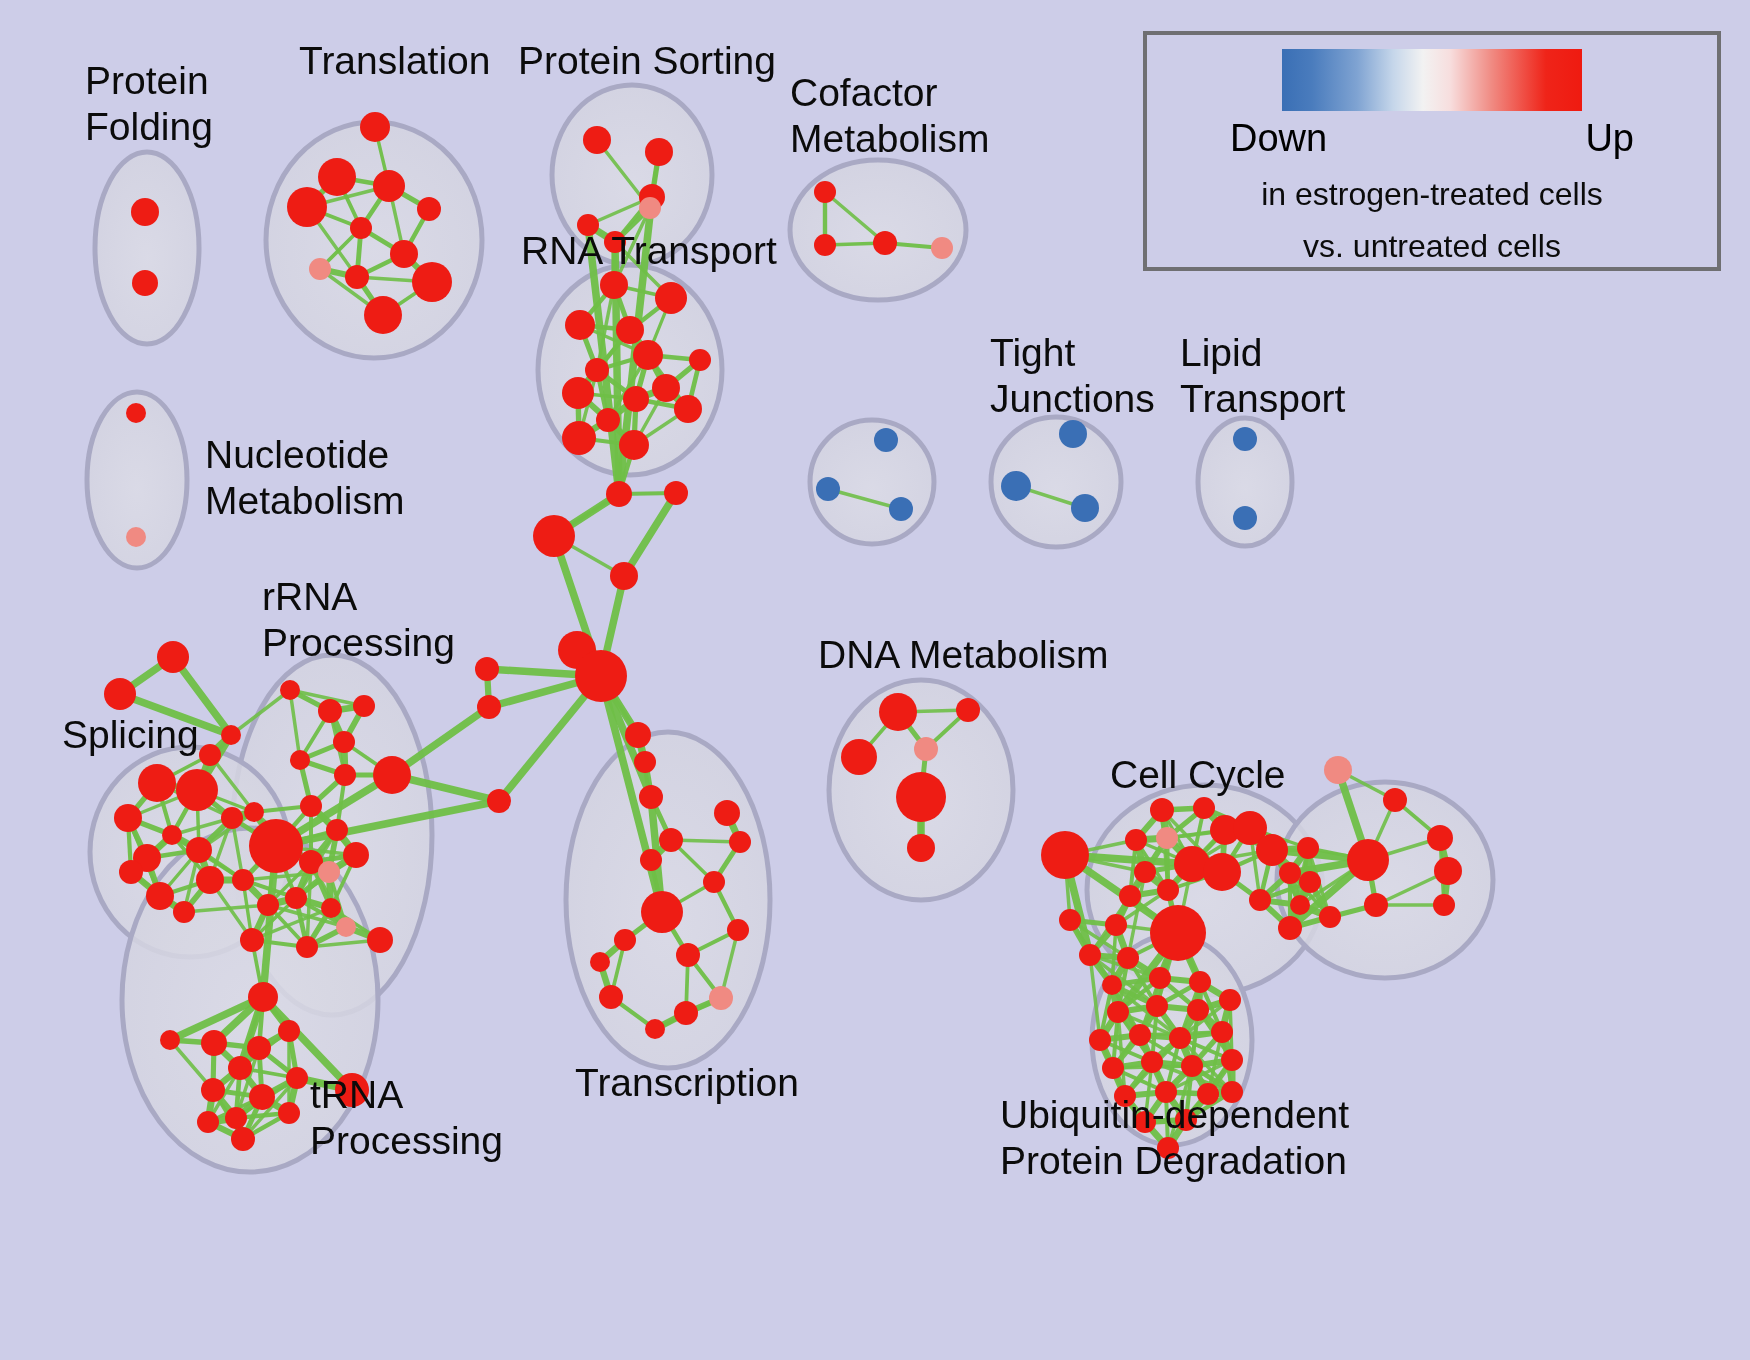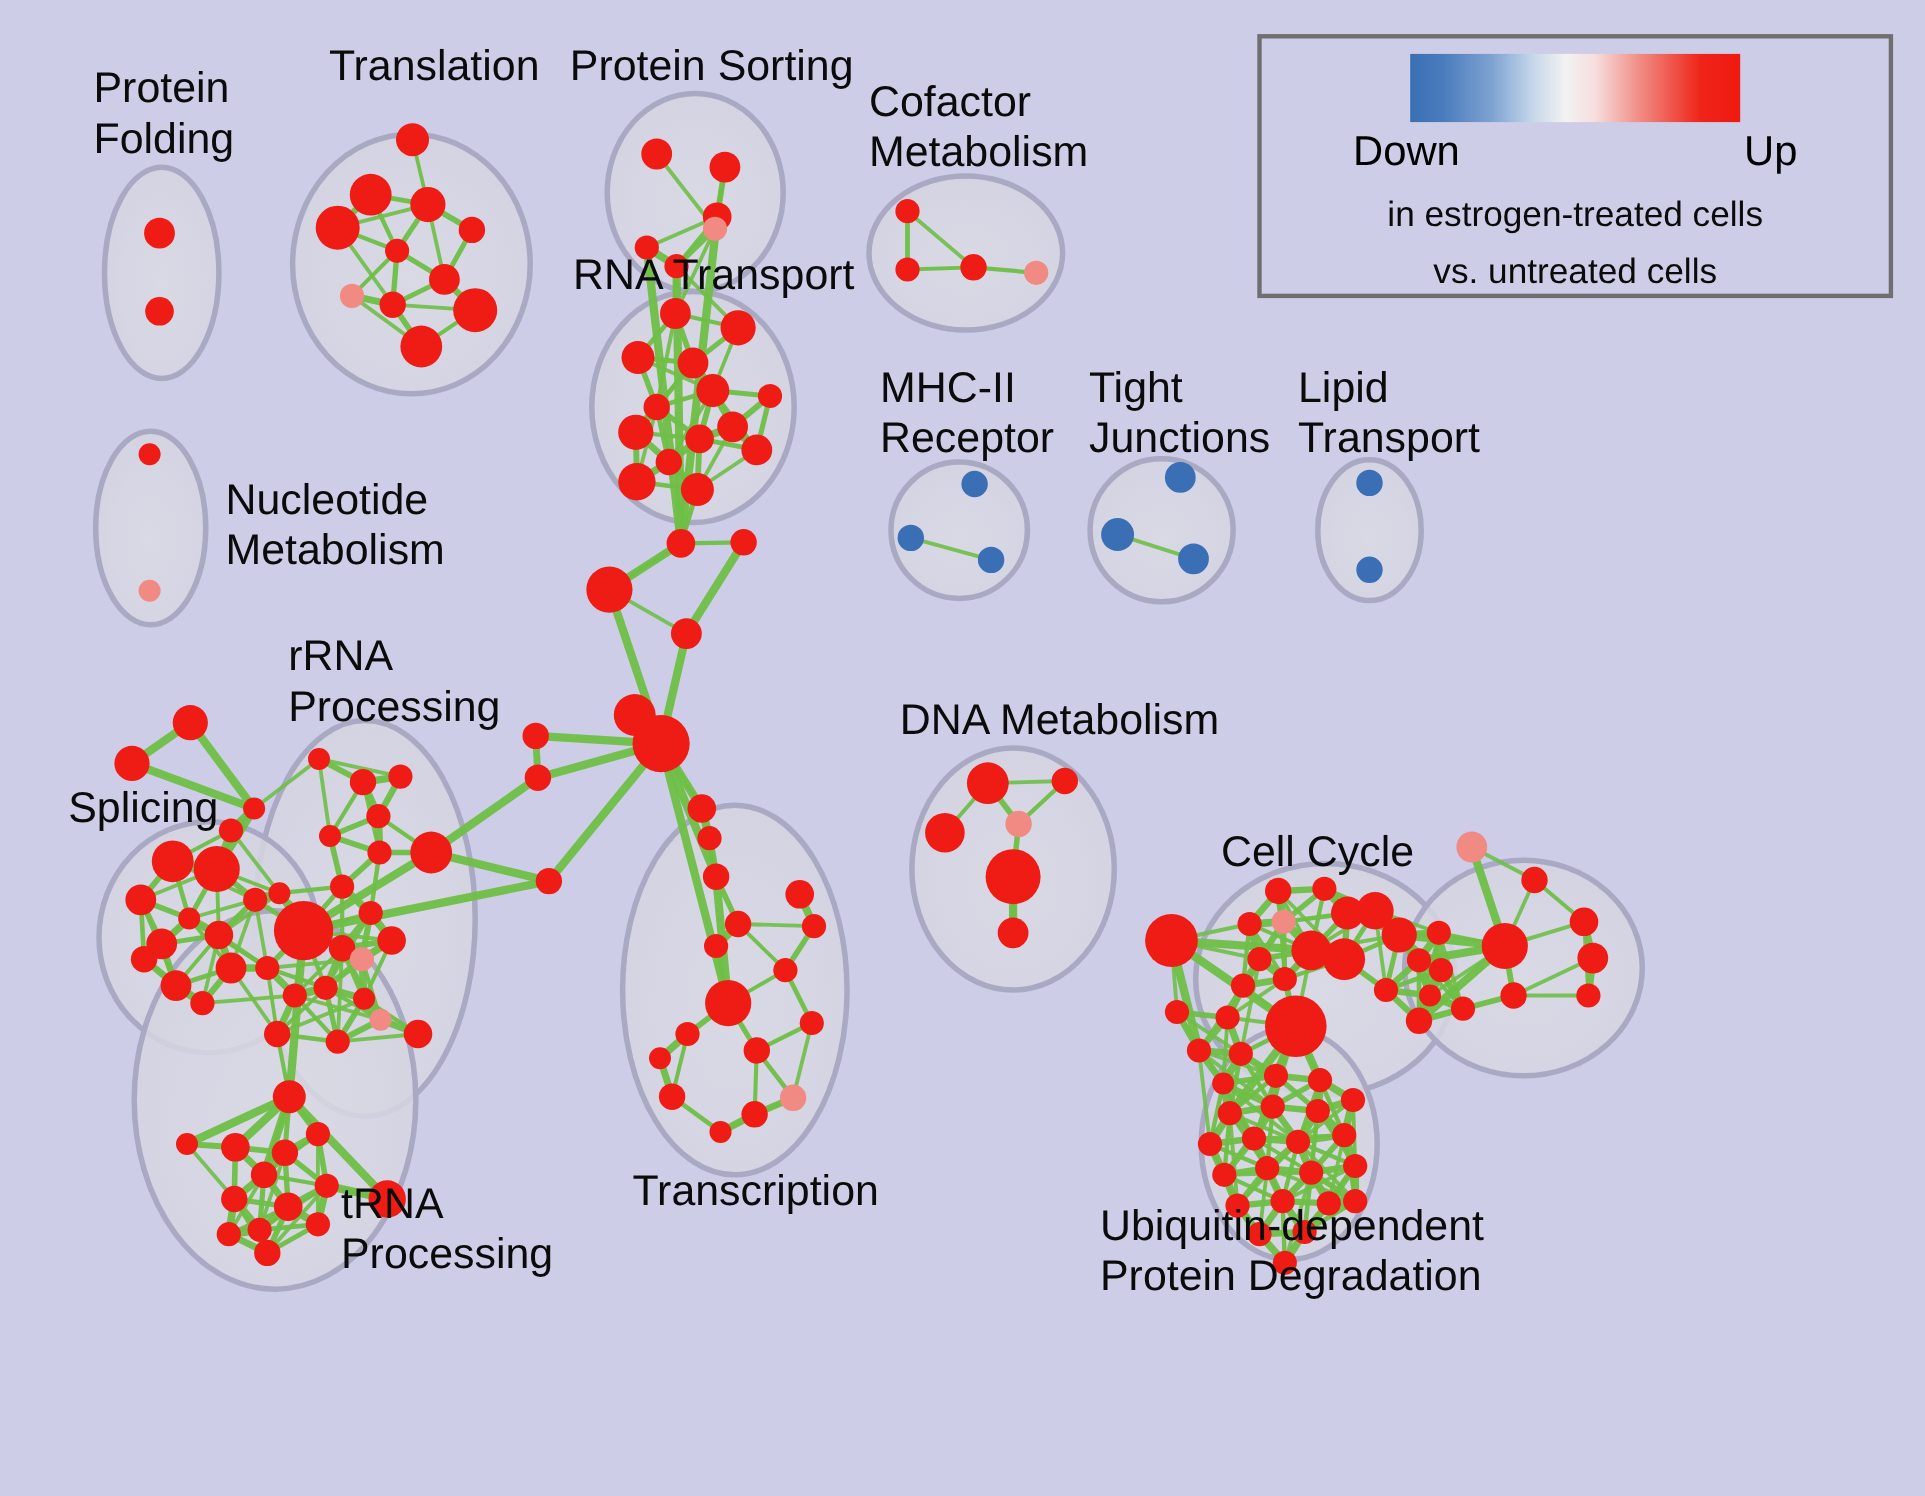--- a/index.html
+++ b/index.html
@@ -780,22 +780,20 @@
 
   <div class="lbl" style="left: 85px; top: 58px;">Protein
 Folding</div>
   <div class="lbl" style="left: 299px; top: 38px;">Translation</div>
   <div class="lbl" style="left: 205px; top: 432px;">Nucleotide
 Metabolism</div>
   <div class="lbl" style="left: 518px; top: 38px;">Protein Sorting</div>
   <div class="lbl" style="left: 521px; top: 228px;">RNA Transport</div>
   <div class="lbl" style="left: 790px; top: 70px;">Cofactor
 Metabolism</div>
-  <div class="lbl" style="left: 800px; top: 330px;">MHC-II
-Receptor</div>
   <div class="lbl" style="left: 990px; top: 330px;">Tight
 Junctions</div>
   <div class="lbl" style="left: 1180px; top: 330px;">Lipid
 Transport</div>
   <div class="lbl" style="left: 262px; top: 574px;">rRNA
 Processing</div>
   <div class="lbl" style="left: 62px; top: 712px;">Splicing</div>
   <div class="lbl" style="left: 310px; top: 1072px;">tRNA
 Processing</div>
   <div class="lbl" style="left: 575px; top: 1060px;">Transcription</div>

